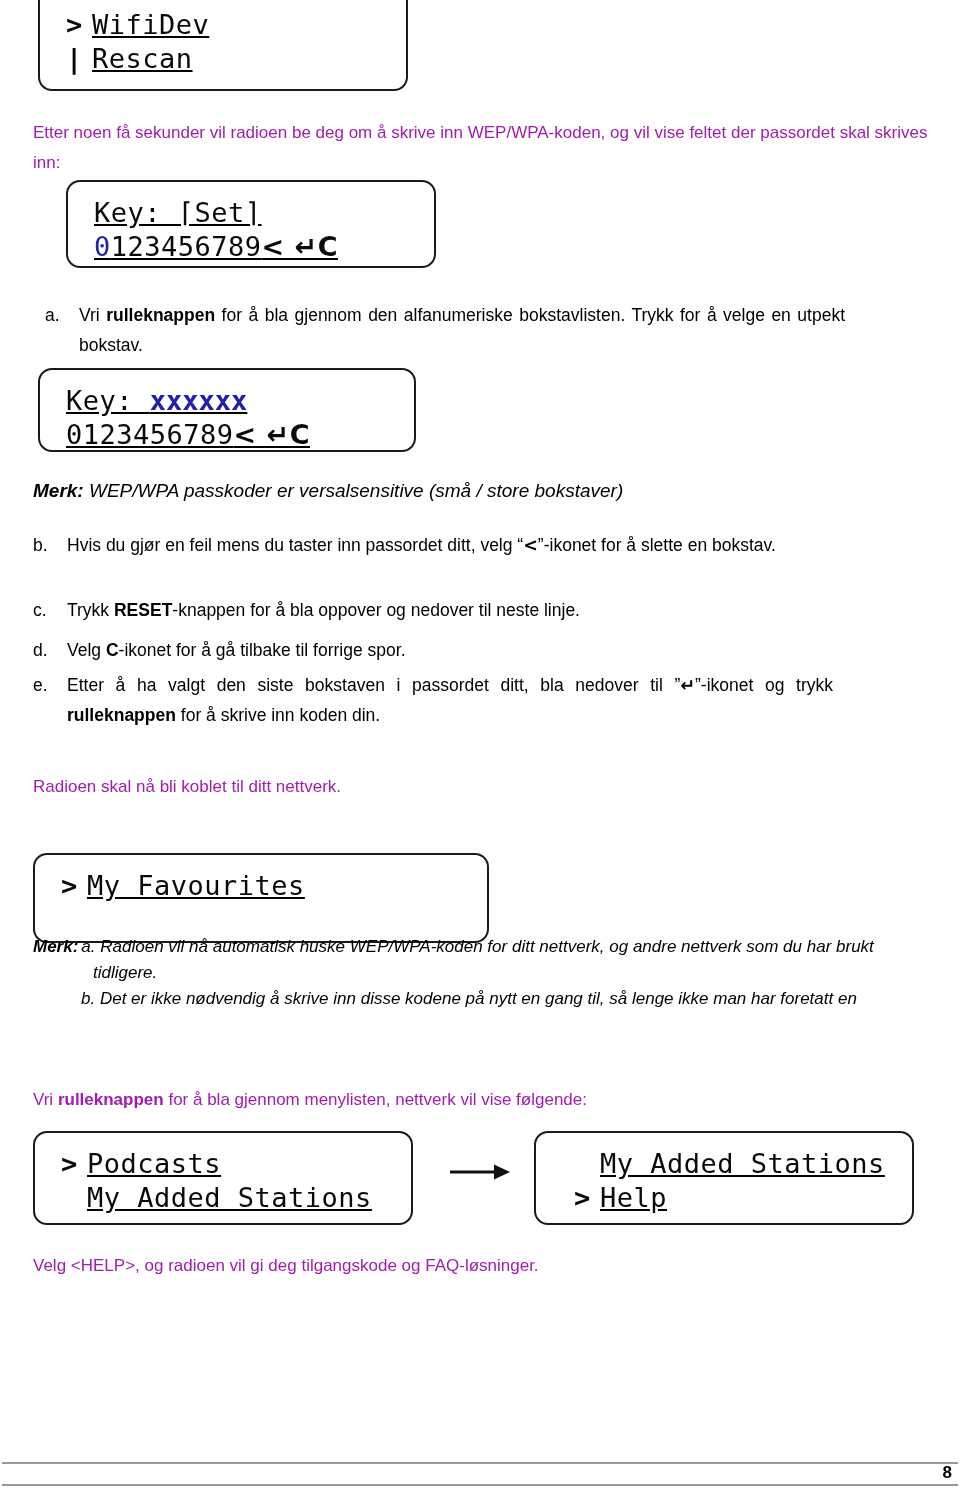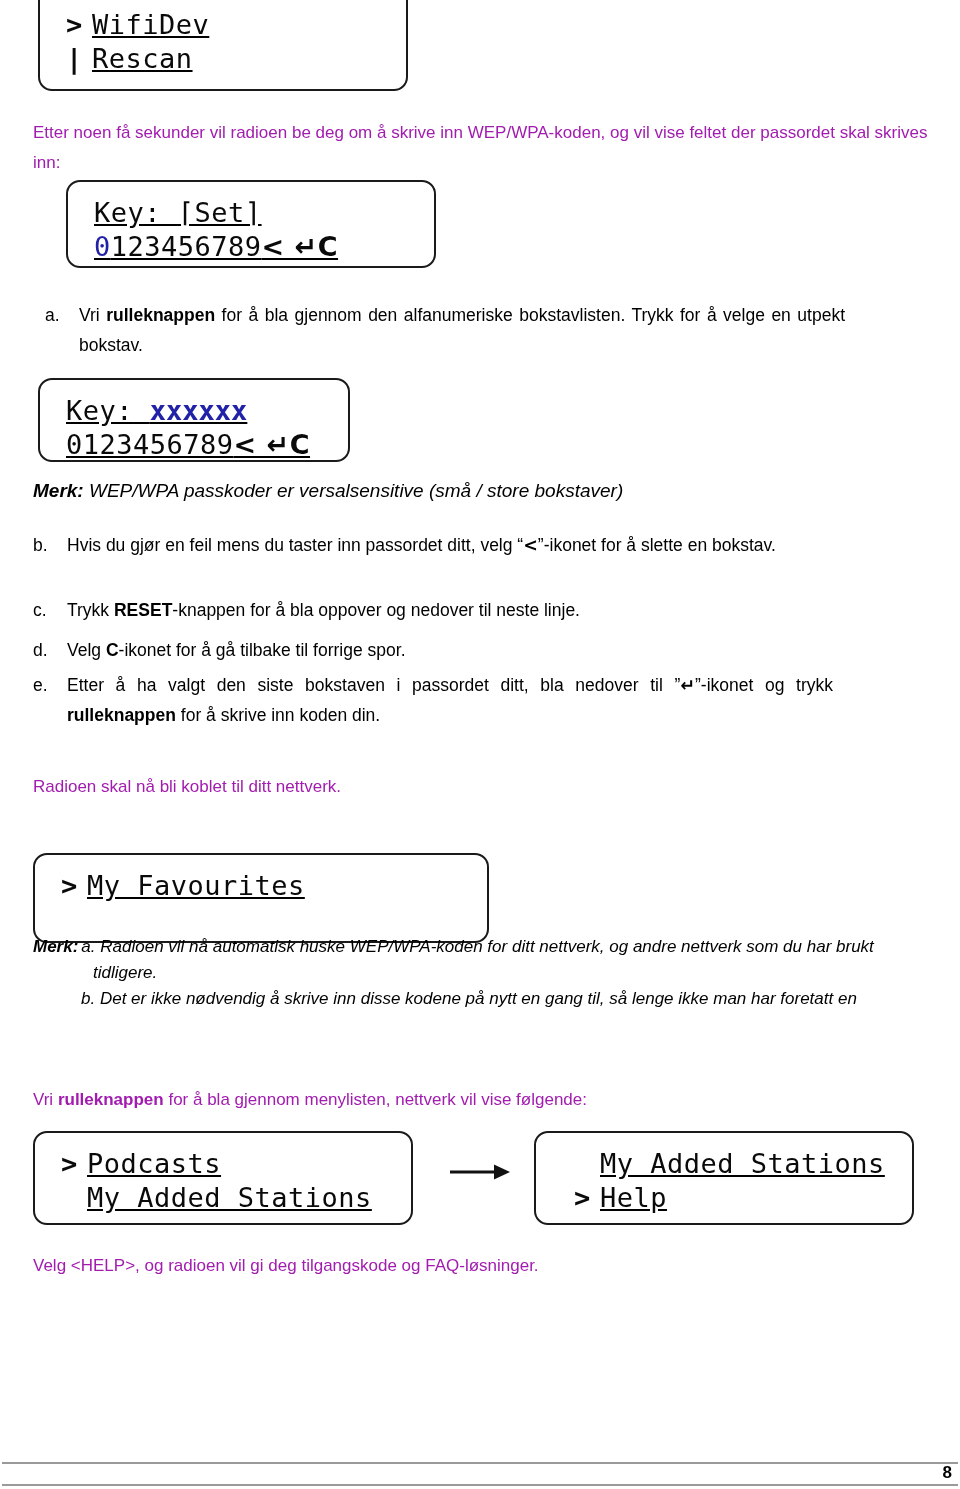--- a/index.html
+++ b/index.html
@@ -72,22 +72,22 @@
   #box-key-set {
     left: 38px;
     top: 180px;
     width: 370px;
     height: 88px;
     margin-left: 28px;
   }
 
   #box-key-xxx {
     left: 38px;
-    top: 378px;
-    width: 312px;
+    top: 368px;
+    width: 378px;
     height: 84px;
   }
 
   #box-favourites {
     left: 33px;
     top: 853px;
     width: 456px;
     height: 90px;
   }
 

